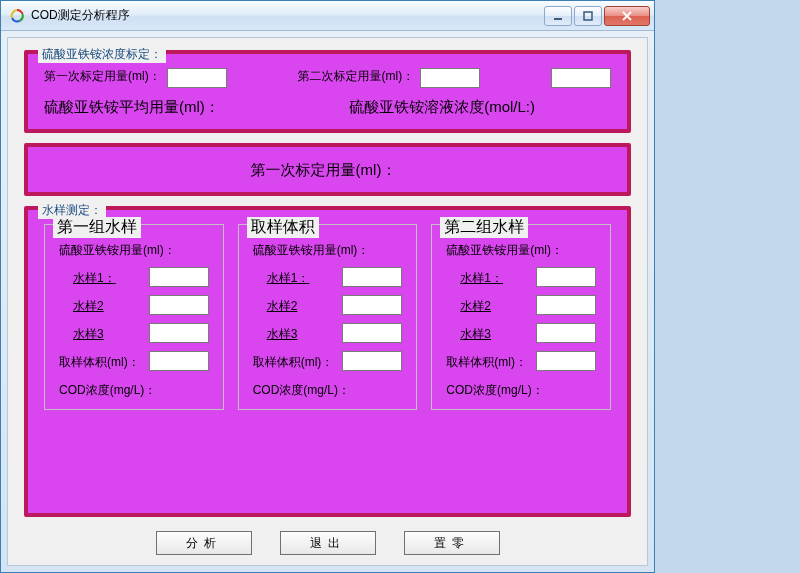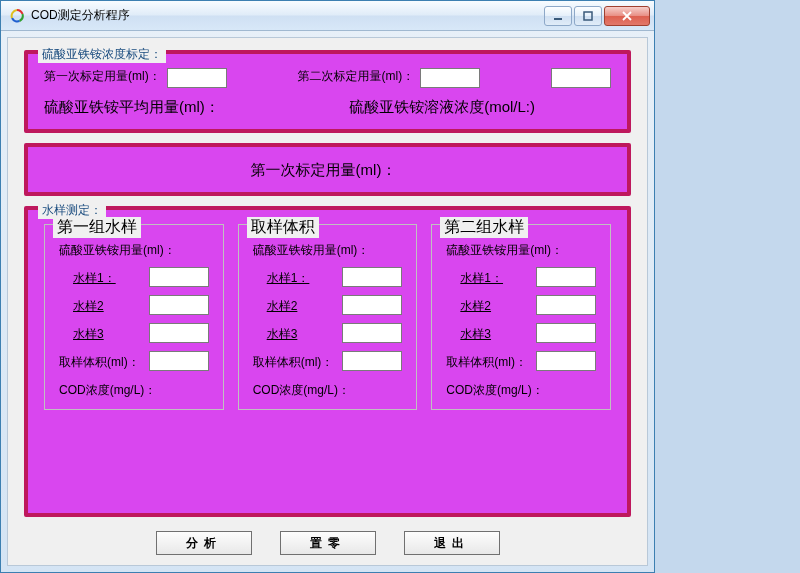--- a/index.html
+++ b/index.html
@@ -152,21 +152,20 @@
     }
     .btn {
       width: 96px;
       height: 24px;
       border: 1px solid #707070;
       background: linear-gradient(to bottom, #FDFDFD 0%, #E8E8E8 100%);
       font-size: 12px;
       cursor: pointer;
       letter-spacing: 6px;
       padding-left: 1px;
-      font-weight: bold;
     }
     .spacer { flex: 1; }
     .static-label {
       font-size: 15px;
       color: #000;
     }
   </style>
 </head>
 <body>
 
@@ -319,18 +318,18 @@
               <label>COD浓度(mg/L)：</label>
               <span></span>
             </div>
         </div>
 
       </div>
     </div>
 
     <div class="buttons">
       <button class="btn">分析</button>
+      <button class="btn">退出</button>
       <button class="btn">置零</button>
-      <button class="btn">退出</button>
     </div>
 
   </div>
 </div>
 
 </body></html>

